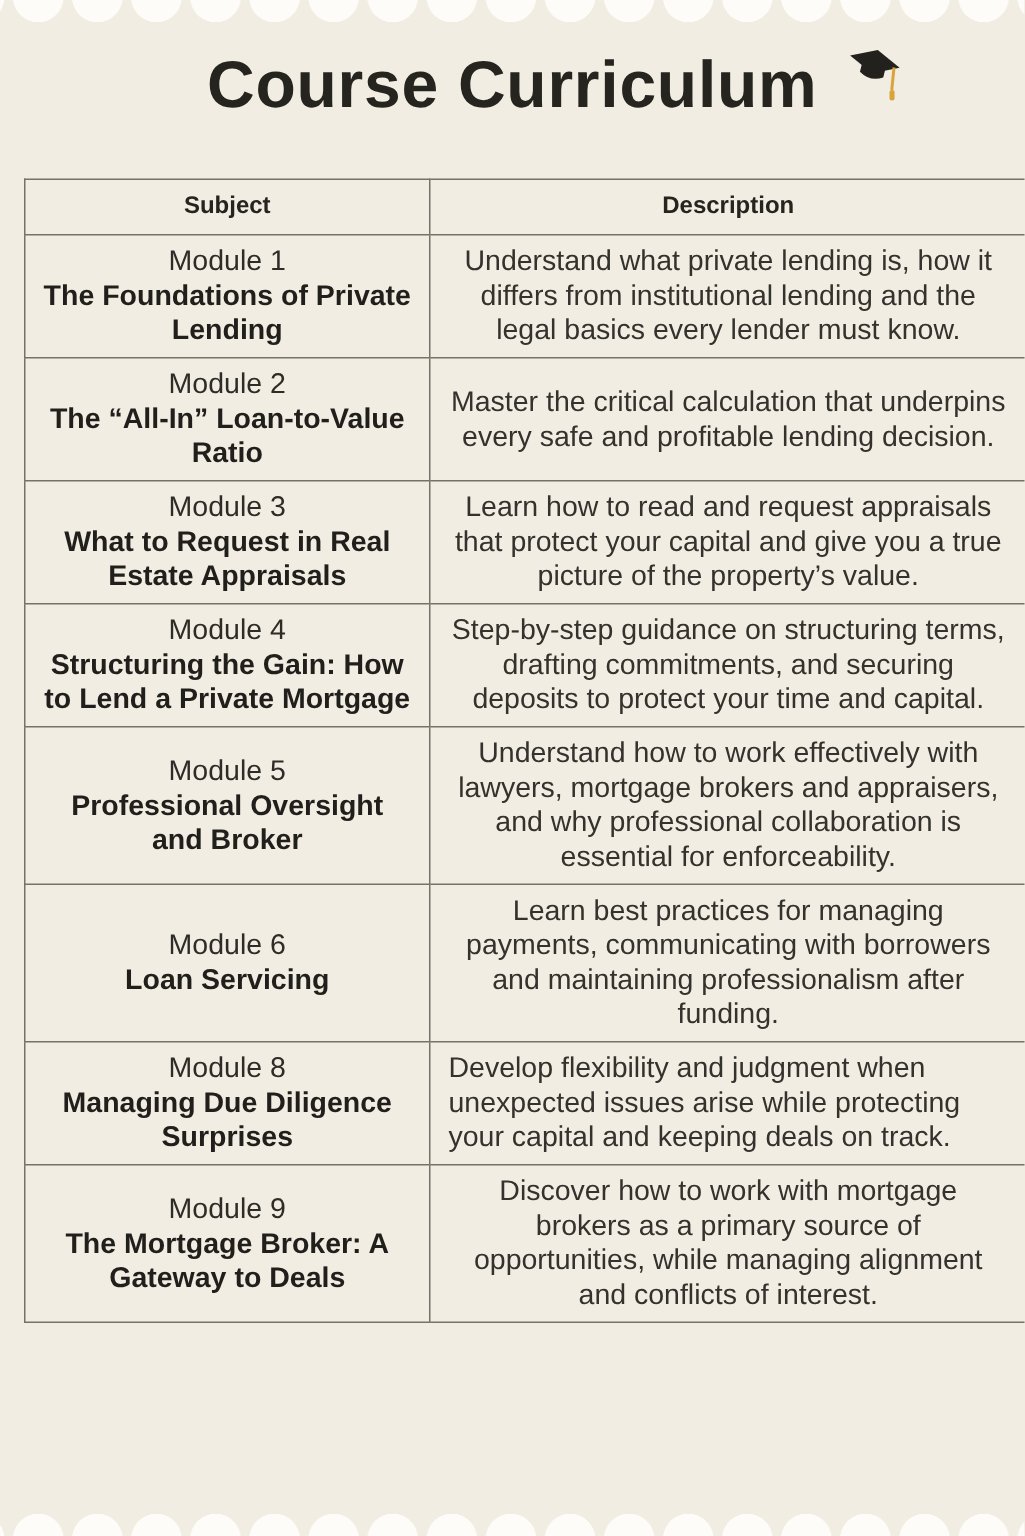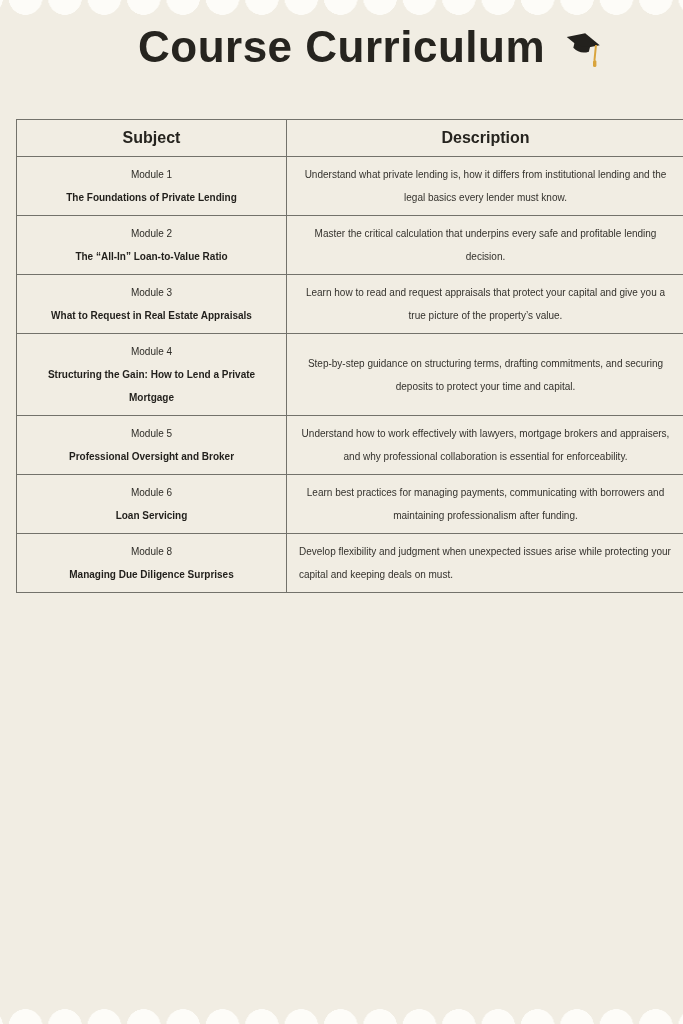--- a/index.html
+++ b/index.html
@@ -28,21 +28,21 @@
   }
   .scallops.bottom {
     bottom: 0;
     background-image: radial-gradient(circle 17px at 19.5px 22px, #fdfcf8 98%, rgba(253,252,248,0) 100%);
     background-size: 39.4px 20px;
     background-position: 6px 0;
   }
 
   header {
     position: relative;
-    padding-top: 24px;
+    padding-top: 34px;
     text-align: center;
   }
   h1 {
     margin: 0;
     display: inline-block;
     font-size: 44px;
     line-height: 1.05;
     font-weight: 700;
     letter-spacing: 0.5px;
     color: #26241f;
@@ -72,21 +72,21 @@
     text-align: center;
     vertical-align: middle;
   }
   .curriculum-table th {
     font-size: 16px;
     font-weight: 700;
     color: #26241f;
     padding: 9px 6px;
   }
   .curriculum-table td {
-    font-size: 10px;
+    font-size: 19px;
     line-height: 23px;
     padding: 6px 12px;
   }
   td.subject-cell .module { font-weight: 400; color: #2e2c27; }
   td.subject-cell .subject-title { font-weight: 700; color: #211f1b; }
   td.desc-cell { color: #34322d; margin-left: 27px; }
   tbody tr:nth-child(7) td.desc-cell { text-align: left; }
 </style>
 </head>
 <body>
@@ -159,20 +159,27 @@
         <div class="module">Module 6</div>
         <div class="subject-title">Loan Servicing</div>
       </td>
       <td class="desc-cell">Learn best practices for managing payments, communicating with borrowers and maintaining professionalism after funding.</td>
     </tr>
         <tr>
       <td class="subject-cell">
         <div class="module">Module 8</div>
         <div class="subject-title">Managing Due Diligence Surprises</div>
       </td>
-      <td class="desc-cell">Develop flexibility and judgment when unexpected issues arise while protecting your capital and keeping deals on must.</td>
+      <td class="desc-cell">Develop flexibility and judgment when unexpected issues arise while protecting your capital and keeping deals on track.</td>
+    </tr>
+        <tr>
+      <td class="subject-cell">
+        <div class="module">Module 9</div>
+        <div class="subject-title">The Mortgage Broker: A Gateway to Deals</div>
+      </td>
+      <td class="desc-cell">Discover how to work with mortgage brokers as a primary source of opportunities, while managing alignment and conflicts of interest.</td>
     </tr>
       </tbody>
   </table>
 
   <div class="scallops bottom"></div>
 
 </div>
 
 </body></html>

